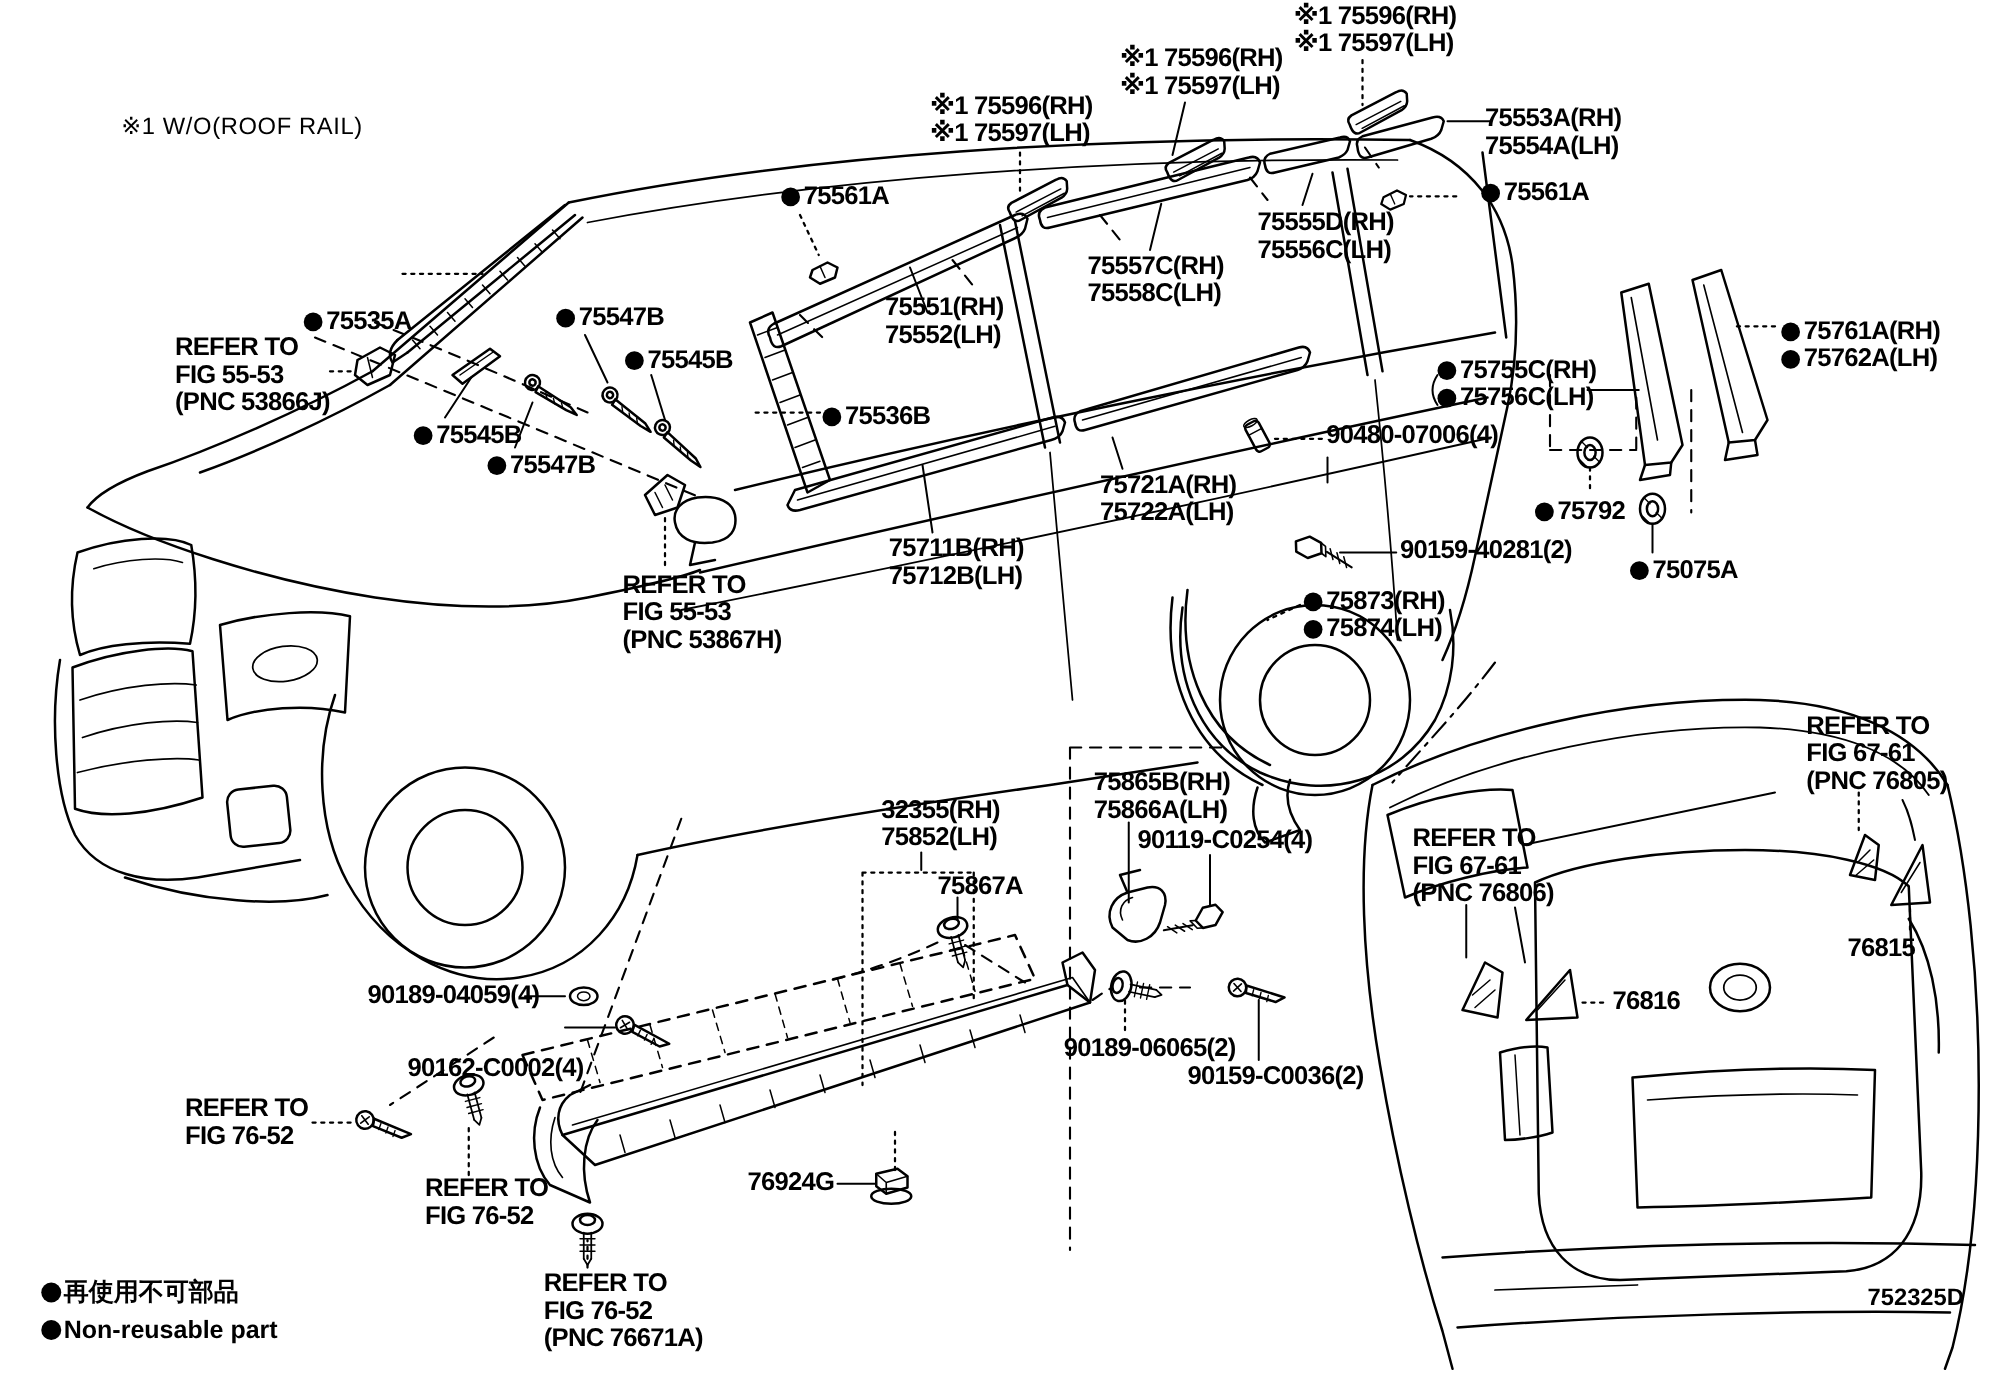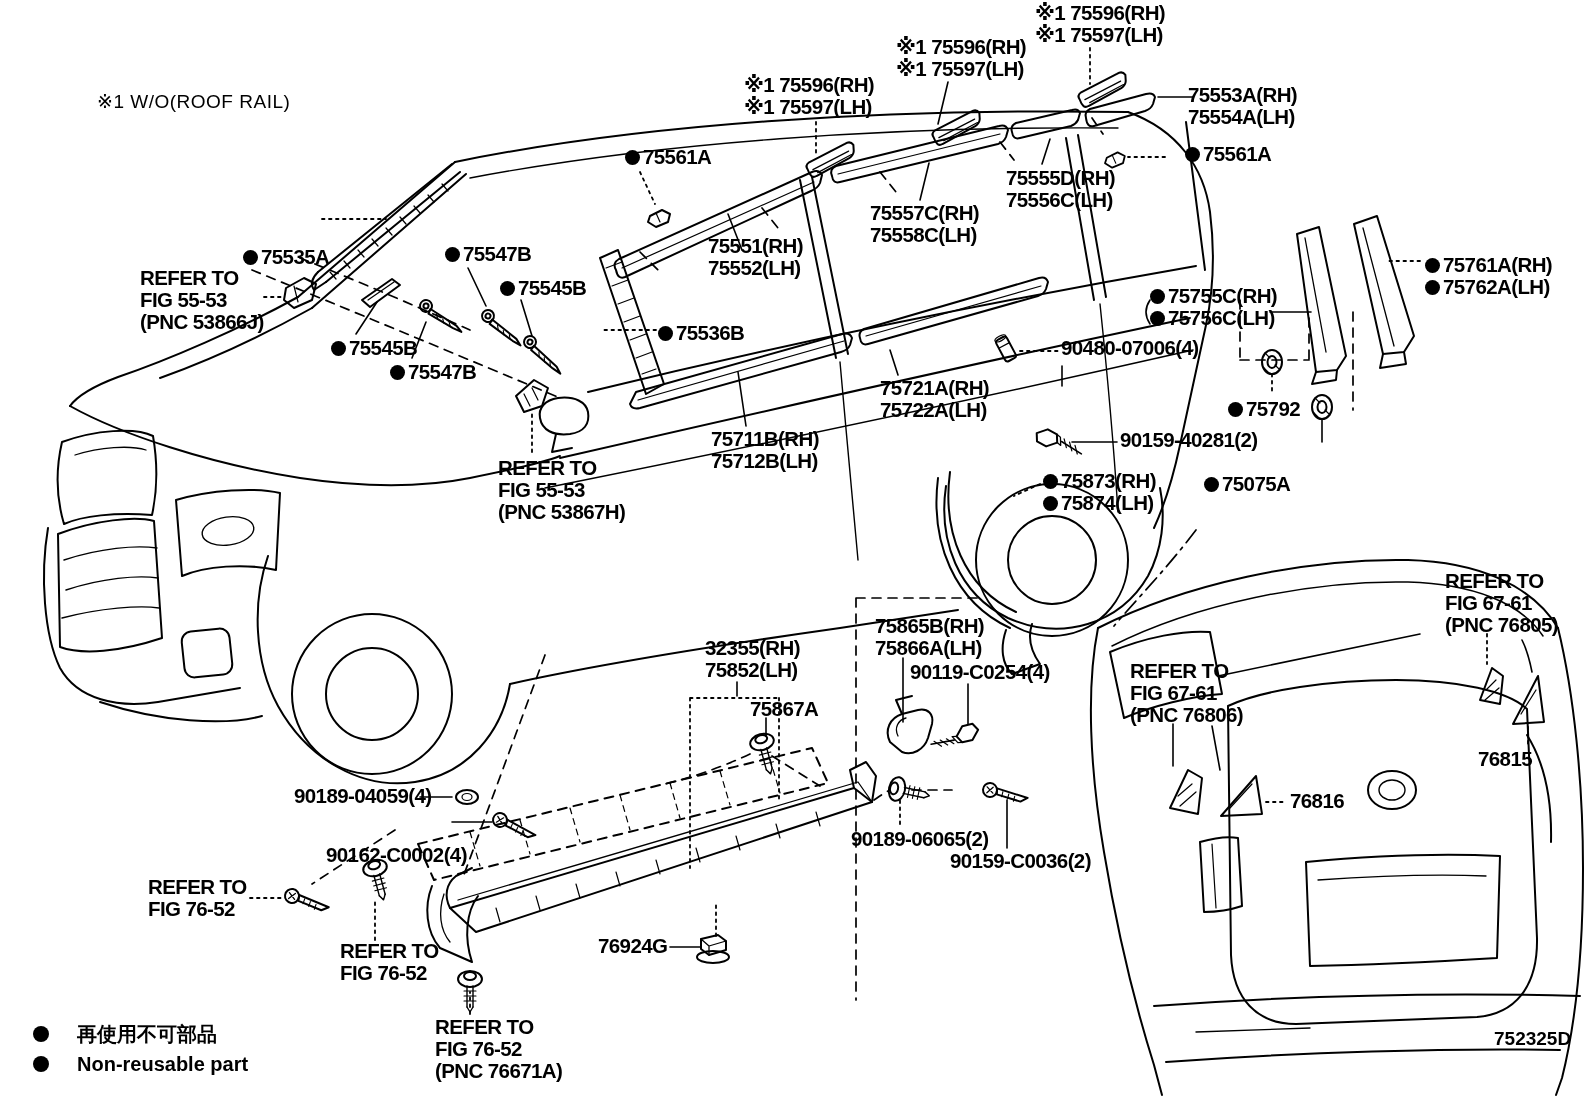--- a/index.html
+++ b/index.html
@@ -5,21 +5,21 @@
   html,body{margin:0;padding:0;background:#fff;}
   #stage{position:relative;width:1592px;height:1099px;background:#fff;overflow:hidden;
          font-family:"Liberation Sans","DejaVu Sans",sans-serif;}
   #art{position:absolute;left:0;top:0;}
   .plabel{position:absolute;color:#000;font-weight:700;font-size:20.5px;line-height:22px;
           letter-spacing:-0.6px;white-space:nowrap;}
   .pline{display:flex;align-items:center;gap:3px;}
   .dot{width:15px;height:15px;border-radius:50%;background:#000;flex:0 0 auto;display:inline-block;}
   #note-roof-rail{position:absolute;left:97px;top:90px;font-weight:400;font-size:19px;color:#000;letter-spacing:0.5px;}
   #legend{position:absolute;left:33px;top:1019px;color:#000;font-weight:700;font-size:20px;line-height:30px;}
-  #legend .pline{gap:28px;}
+  #legend .pline{gap:2px;}
   #diagram-id{position:absolute;left:1494px;top:1028px;color:#000;font-weight:700;font-size:19px;letter-spacing:0px;}
 </style>
 </head>
 <body>
 
 <div id="stage">
 
 <svg id="art" width="1592" height="1099" viewBox="0 0 1592 1099" fill="none" stroke="#000" stroke-width="2" stroke-linecap="round" stroke-linejoin="round">
   <defs>
     <g id="hw-ribclip">
@@ -476,21 +476,21 @@
         <div class="pline">
           <span class="dot"></span>
           <span>75792</span>
         </div>
       </div>
       <div class="plabel" style="left: 1120px; top: 429px;">
         <div class="pline">
           <span>90159-40281(2)</span>
         </div>
       </div>
-      <div class="plabel" style="left: 1204px; top: 445px; margin-top: 28px;">
+      <div class="plabel" style="left: 1304px; top: 445px;">
         <div class="pline">
           <span class="dot"></span>
           <span>75075A</span>
         </div>
       </div>
       <div class="plabel" style="left: 1043px; top: 470px;">
         <div class="pline">
           <span class="dot"></span>
           <span>75873(RH)</span>
         </div>

